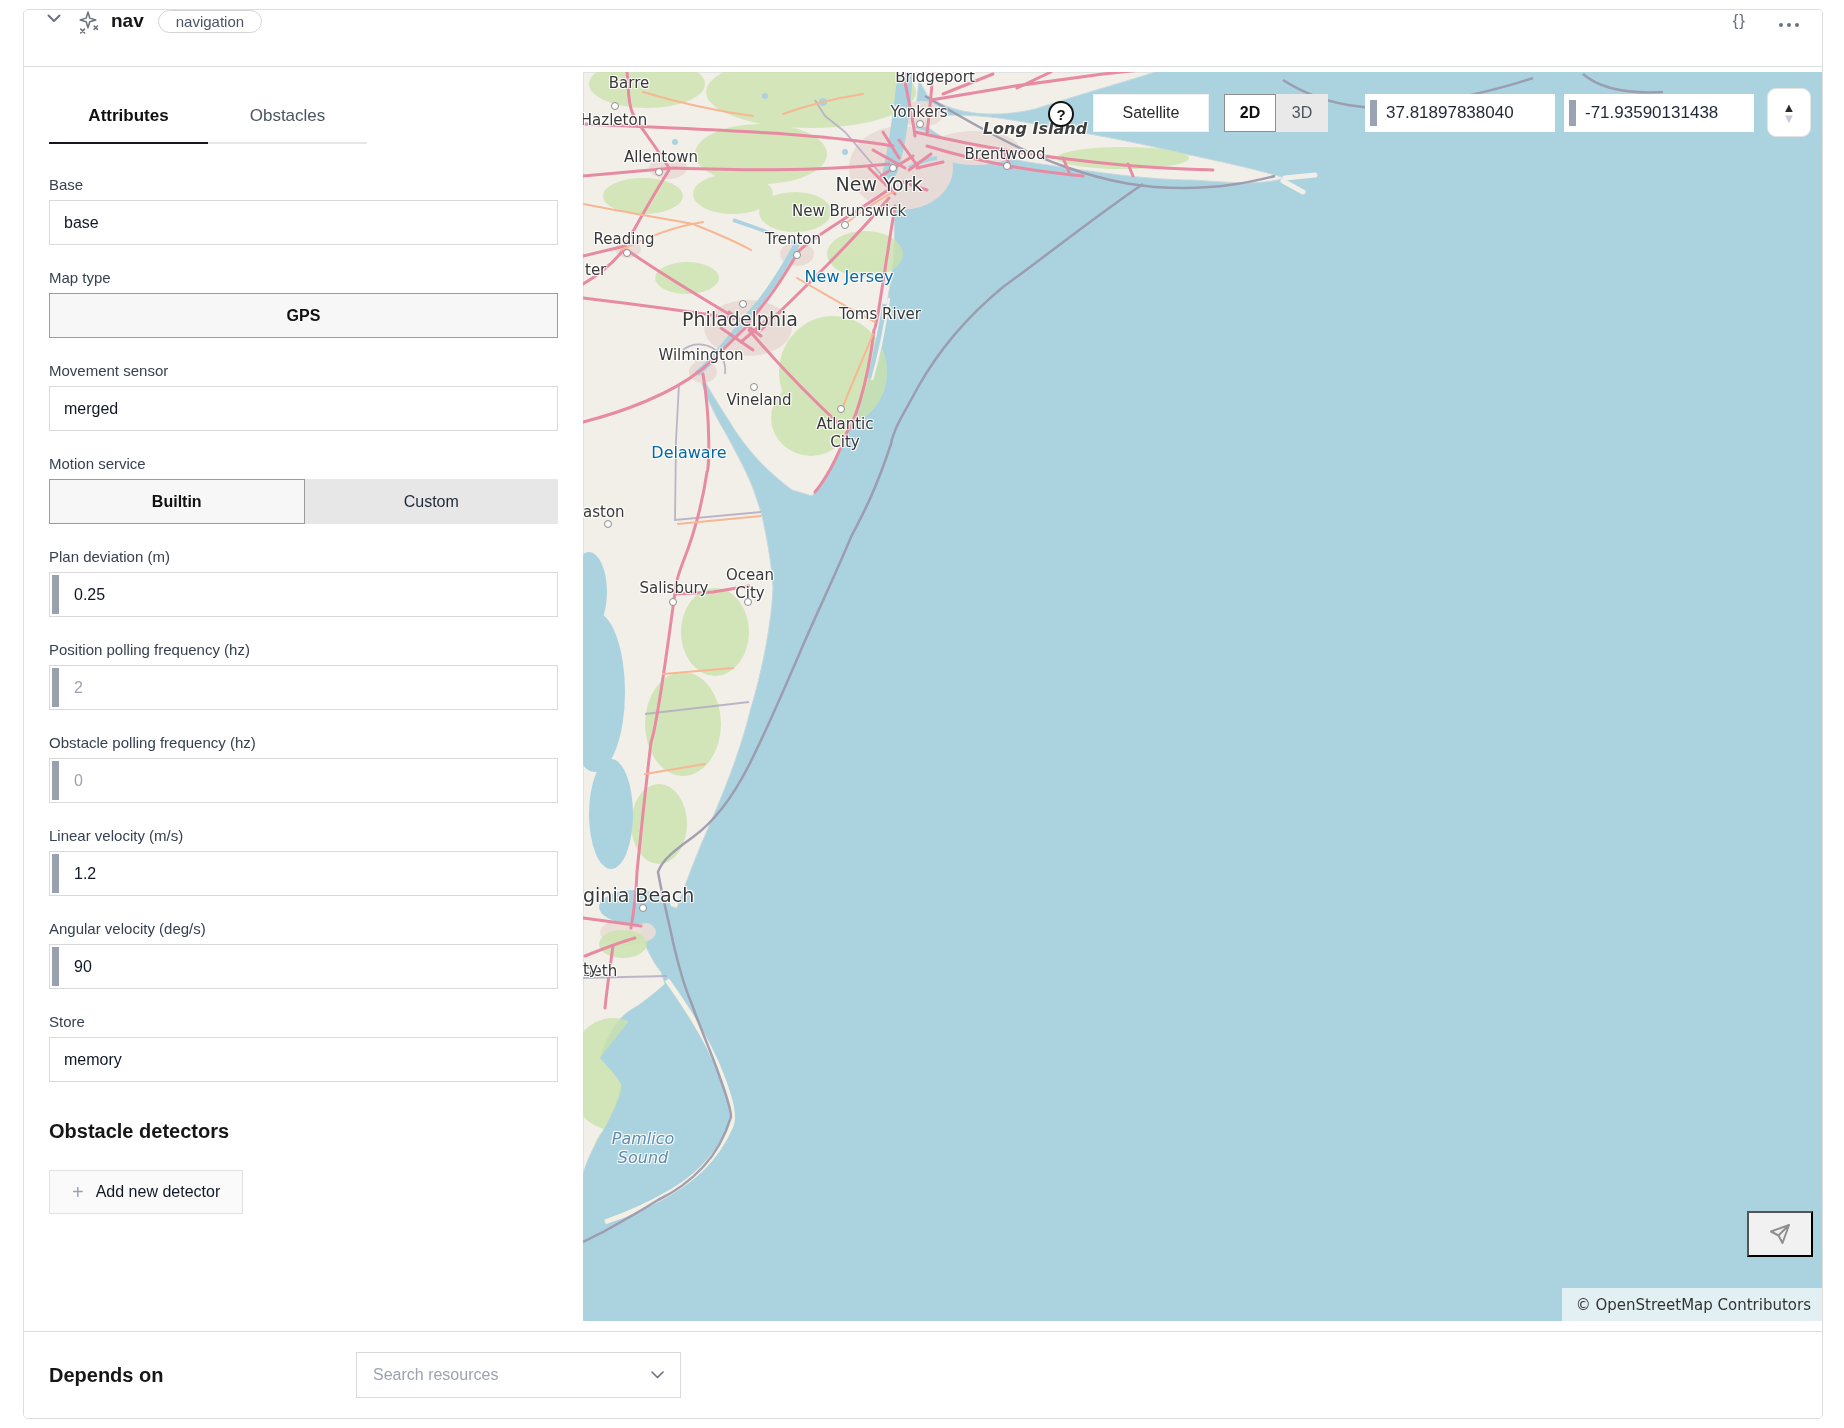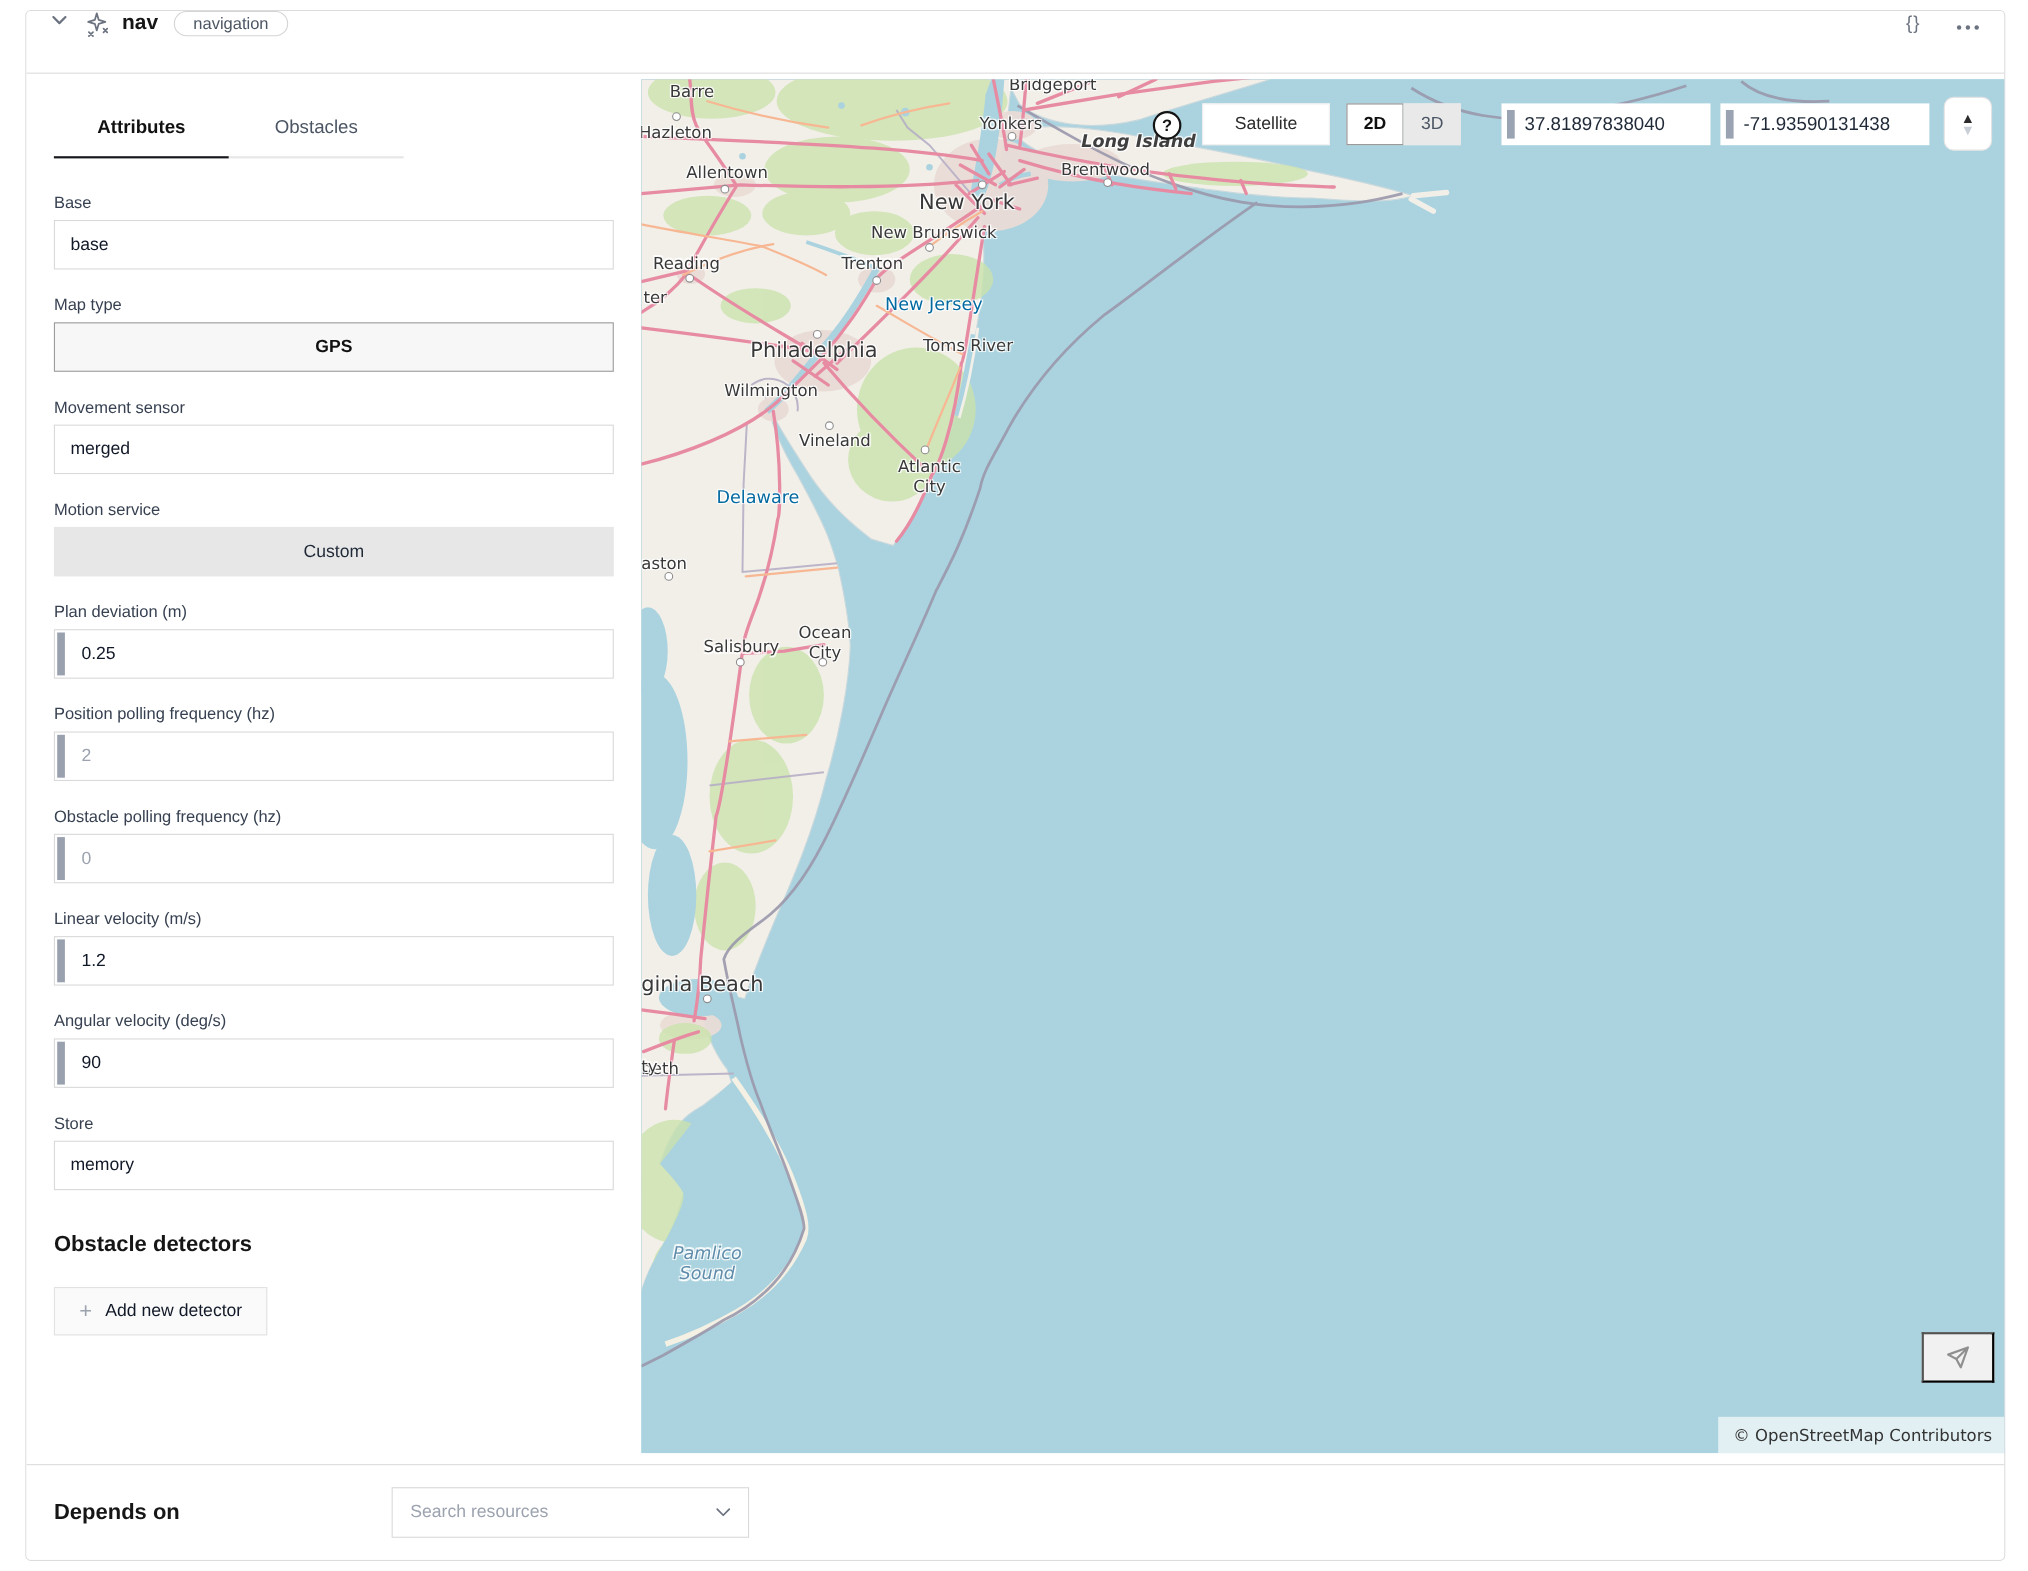--- a/index.html
+++ b/index.html
@@ -141,20 +141,21 @@
     </div>
 
     <div class="field">
       <div class="field-label">Movement sensor</div>
       <input class="text-input" type="text" value="merged" style="">
     </div>
 
     <div class="field">
       <div class="field-label">Motion service</div>
       <div class="segmented">
+        <button class="seg selected">Builtin</button>
         <button class="seg">Custom</button>
       </div>
     </div>
 
     <div class="field">
       <div class="field-label">Plan deviation (m)</div>
       <div class="num-wrap">
         <input class="text-input" type="text" value="0.25" style="">
         <span class="num-bar"></span>
       </div>
@@ -363,21 +364,21 @@
         <div class="map-label t-city" style="left: 41px; top: 168px;">Reading</div>
         <div class="map-label t-city a-left" style="left: 2px; top: 199px;">ter</div>
         <div class="map-label t-city s-big" style="left: 157px; top: 247px;">Philadelphia</div>
         <div class="map-label t-city" style="left: 118px; top: 284px;">Wilmington</div>
         <div class="map-label t-city" style="left: 210px; top: 168px;">Trenton</div>
         <div class="map-label t-city" style="left: 266px; top: 140px;">New Brunswick</div>
         <div class="map-label t-state" style="left: 266px; top: 205px;">New Jersey</div>
         <div class="map-label t-city" style="left: 297px; top: 243px;">Toms River</div>
         <div class="map-label t-city s-big" style="left: 296px; top: 112px;">New York</div>
         <div class="map-label t-city" style="left: 336px; top: 41px;">Yonkers</div>
-        <div class="map-label t-city" style="left: 374px; top: 6px;">Bridgeport</div>
+        <div class="map-label t-city" style="left: 352px; top: 6px;">Bridgeport</div>
         <div class="map-label t-region" style="left: 452px; top: 57px;">Long Island</div>
         <div class="map-label t-city" style="left: 422px; top: 83px;">Brentwood</div>
         <div class="map-label t-city" style="left: 176px; top: 329px;">Vineland</div>
         <div class="map-label t-city" style="left: 262px; top: 362px;">Atlantic
 City</div>
         <div class="map-label t-state" style="left: 106px; top: 381px;">Delaware</div>
         <div class="map-label t-city a-left" style="left: 0px; top: 441px;">aston</div>
         <div class="map-label t-city" style="left: 91px; top: 517px;">Salisbury</div>
         <div class="map-label t-city" style="left: 167px; top: 513px;">Ocean
 City</div>

